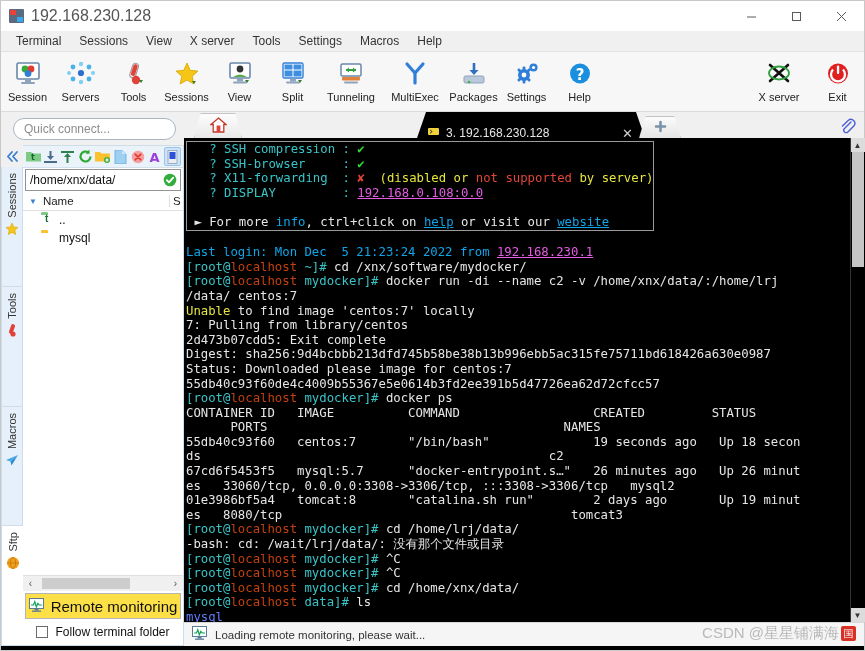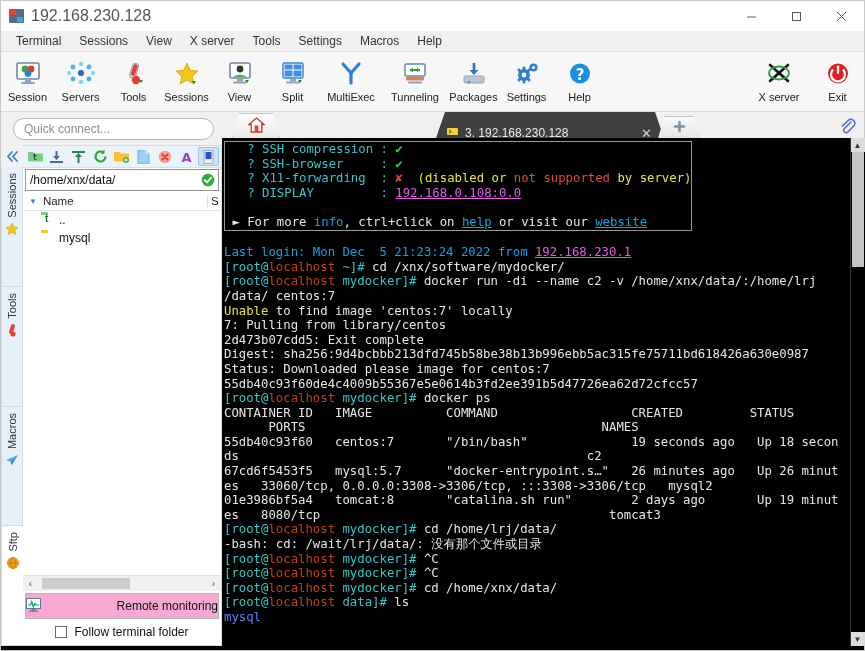--- a/index.html
+++ b/index.html
@@ -69,21 +69,21 @@
   }
   .tb-icon { height: 30px; width: 34px; display:flex; align-items:center; justify-content:center; }
   .tb-label { font-size: 11px; color: #222; white-space: nowrap; }
   .tb-btn.wide { width: 64px; }
 
   
   .body-row { flex: 1; display: flex; min-height: 0; background:#f0f0f0; }
 
   
   .left-panel {
-    width: 221px; flex: none; display: flex; flex-direction: column;
+    width: 183px; flex: none; display: flex; flex-direction: column;
     background: #f0f0f0;
   }
   .quick-connect-wrap { padding: 6px 8px 5px 12px; }
   .quick-connect {
     width: 100%; height: 22px; border: 1px solid #a9b6c2; border-radius: 11px;
     background: #fff; padding: 0 10px; font-size: 12px; color: #8c8c8c;
     font-family: "Liberation Sans", sans-serif;
     display: flex; align-items: center;
   }
   .left-main { flex: 1; display: flex; min-height: 0; }
@@ -148,23 +148,23 @@
 
   .sftp-hscroll {
     height: 16px; display: flex; align-items: center; border-top: 1px solid #e0e0e0;
     background: #f0f0f0;
   }
   .hs-arrow { width: 15px; height: 15px; display:flex; align-items:center; justify-content:center; font-size:10px; color:#555; }
   .hs-track { flex: 1; height: 13px; background: #f0f0f0; position: relative; }
   .hs-thumb { position: absolute; left: 4px; top: 1px; width: 88px; height: 11px; background: #cdcdcd; }
 
   .remote-mon {
-    height: 26px; margin: 2px 2px 0 2px; border: 1px solid #b5b5b5; background: #f9a8d4;
-    display: flex; align-items: center; justify-content: space-between; gap: 7px;
-    font-size: 12px; color: #111;
+    height: 26px; margin: 2px 2px 0 2px; border: 1px solid #b5b5b5; background: #fde047;
+    display: flex; align-items: center; justify-content: center; gap: 7px;
+    font-size: 15px; color: #111;
   }
   .follow-row {
     height: 26px; display: flex; align-items: center; justify-content: center; gap: 7px;
     font-size: 12px; color: #111; background:#fff;
   }
   .chk { width: 12px; height: 12px; border: 1px solid #6b6b6b; background: #fff; flex:none; }
 
   
   .right-panel { flex: 1; display: flex; flex-direction: column; min-width: 0; background:#f0f0f0; }
 
@@ -175,21 +175,21 @@
   .home-tab {
     width: 48px; height: 25px; margin-left: 10px;
     background: linear-gradient(#fdfdfd,#e8e8e8);
     border: 1px solid #c3c3c3; border-bottom: none;
     border-radius: 8px 8px 0 0;
     display: flex; align-items: center; justify-content: center;
     clip-path: polygon(14% 0, 86% 0, 100% 100%, 0% 100%);
   }
   .tabstrip-fill { flex: 1; }
   .term-tab {
-    height: 26px; min-width: 228px; background: #404040;
+    height: 26px; min-width: 228px; background: #000000;
     display: flex; align-items: center; gap: 6px; padding: 16px 6px 0 10px;
     border-radius: 9px 9px 0 0; color: #e8e8e8; font-size: 12px;
     clip-path: polygon(9px 0, calc(100% - 9px) 0, 100% 100%, 0% 100%);
     margin-top: 36px;
   }
   .term-tab-label { flex: 1; white-space: nowrap; }
   .tab-close { color: #cfcfcf; font-size: 13px; padding: 0 6px; }
   .newtab-btn {
     width: 42px; height: 22px; margin-left: -6px; align-self: flex-end;
     background: linear-gradient(#fbfbfb,#e5e5e5); border: 1px solid #c3c3c3; border-bottom:none;
@@ -374,39 +374,39 @@
               <rect x="7" y="20.5" width="14" height="2" rx="1" fill="#8fa3bd"></rect>
             <path d="M19 19 l4 0 l-2 3 z" fill="#2f7f2f"></path>
           </svg>
         </div>
         <span class="tb-label">Split</span>
       </div>
 
       <div class="tb-btn wide">
         <div class="tb-icon">
           <svg width="28" height="26" viewBox="0 0 28 26">
-            <path d="M6 3 L14 12 L14 22" fill="none" stroke="#2f7fd6" stroke-width="3.2" stroke-linecap="round"></path>
-            <path d="M22 3 L14 12" fill="none" stroke="#2f7fd6" stroke-width="3.2" stroke-linecap="round"></path>
-          </svg>
-        </div>
-        <span class="tb-label">MultiExec</span>
-      </div>
-
-      <div class="tb-btn wide">
-        <div class="tb-icon">
-          <svg width="28" height="26" viewBox="0 0 28 26">
             <rect x="4" y="3" width="20" height="12" rx="1.5" fill="#fff" stroke="#6b86a8" stroke-width="1.5"></rect>
             <path d="M9 9 L19 9" stroke="#2f9f3f" stroke-width="2"></path>
             <path d="M9 9 l3 -2.5 l0 5 z" fill="#2f9f3f"></path>
               <path d="M19 9 l-3 -2.5 l0 5 z" fill="#2f9f3f"></path>
             <rect x="5" y="16" width="18" height="3.5" rx="1" fill="#e2813a"></rect>
             <rect x="7" y="20.5" width="14" height="2" rx="1" fill="#8fa3bd"></rect>
           </svg>
         </div>
         <span class="tb-label">Tunneling</span>
+      </div>
+
+      <div class="tb-btn wide">
+        <div class="tb-icon">
+          <svg width="28" height="26" viewBox="0 0 28 26">
+            <path d="M6 3 L14 12 L14 22" fill="none" stroke="#2f7fd6" stroke-width="3.2" stroke-linecap="round"></path>
+            <path d="M22 3 L14 12" fill="none" stroke="#2f7fd6" stroke-width="3.2" stroke-linecap="round"></path>
+          </svg>
+        </div>
+        <span class="tb-label">MultiExec</span>
       </div>
 
       <div class="tb-btn">
         <div class="tb-icon">
           <svg width="28" height="26" viewBox="0 0 28 26">
             <path d="M14 2 L14 12" stroke="#2f6fc0" stroke-width="2.6"></path>
             <path d="M14 14 l-4.5 -5 l9 0 z" fill="#2f6fc0"></path>
             <rect x="4" y="15" width="20" height="7" rx="1.5" fill="#b9c8da" stroke="#8fa3bd" stroke-width="1"></rect>
             <circle cx="9" cy="21" r="1.3" fill="#3fae3f"></circle>
           </svg>
@@ -718,18 +718,33 @@
 
         <div class="term-scroll">
           <div class="ts-arrow">▲</div>
           <div class="ts-track">
             <div class="ts-thumb"></div>
           </div>
           <div class="ts-arrow">▼</div>
         </div>
       </div>
 
+      <div class="statusbar">
+        <span>
+          <svg width="15" height="14" viewBox="0 0 15 14">
+              <rect x="0.5" y="0.5" width="14" height="10" fill="#fff" stroke="#5a7a96" stroke-width="1"></rect>
+              <path d="M2 7 L4.5 7 L5.8 3.6 L7.3 9 L8.8 5.4 L10.2 7 L13 7" fill="none" stroke="#12a05a" stroke-width="1.2"></path>
+              <rect x="5.5" y="10.5" width="4" height="2" fill="#5a7a96"></rect>
+              <rect x="3" y="12.5" width="9" height="1.3" fill="#5a7a96"></rect>
+            </svg>
+        </span>
+        <span class="status-text">Loading remote monitoring, please wait...</span>
+        <span class="watermark">
+          <span>CSDN @星星铺满海</span>
+          <span class="wm-badge">国</span>
+        </span>
+      </div>
 
     </div>
   </div>
 
   <div class="bottom-edge"></div>
 </div>
 
 </body></html>

